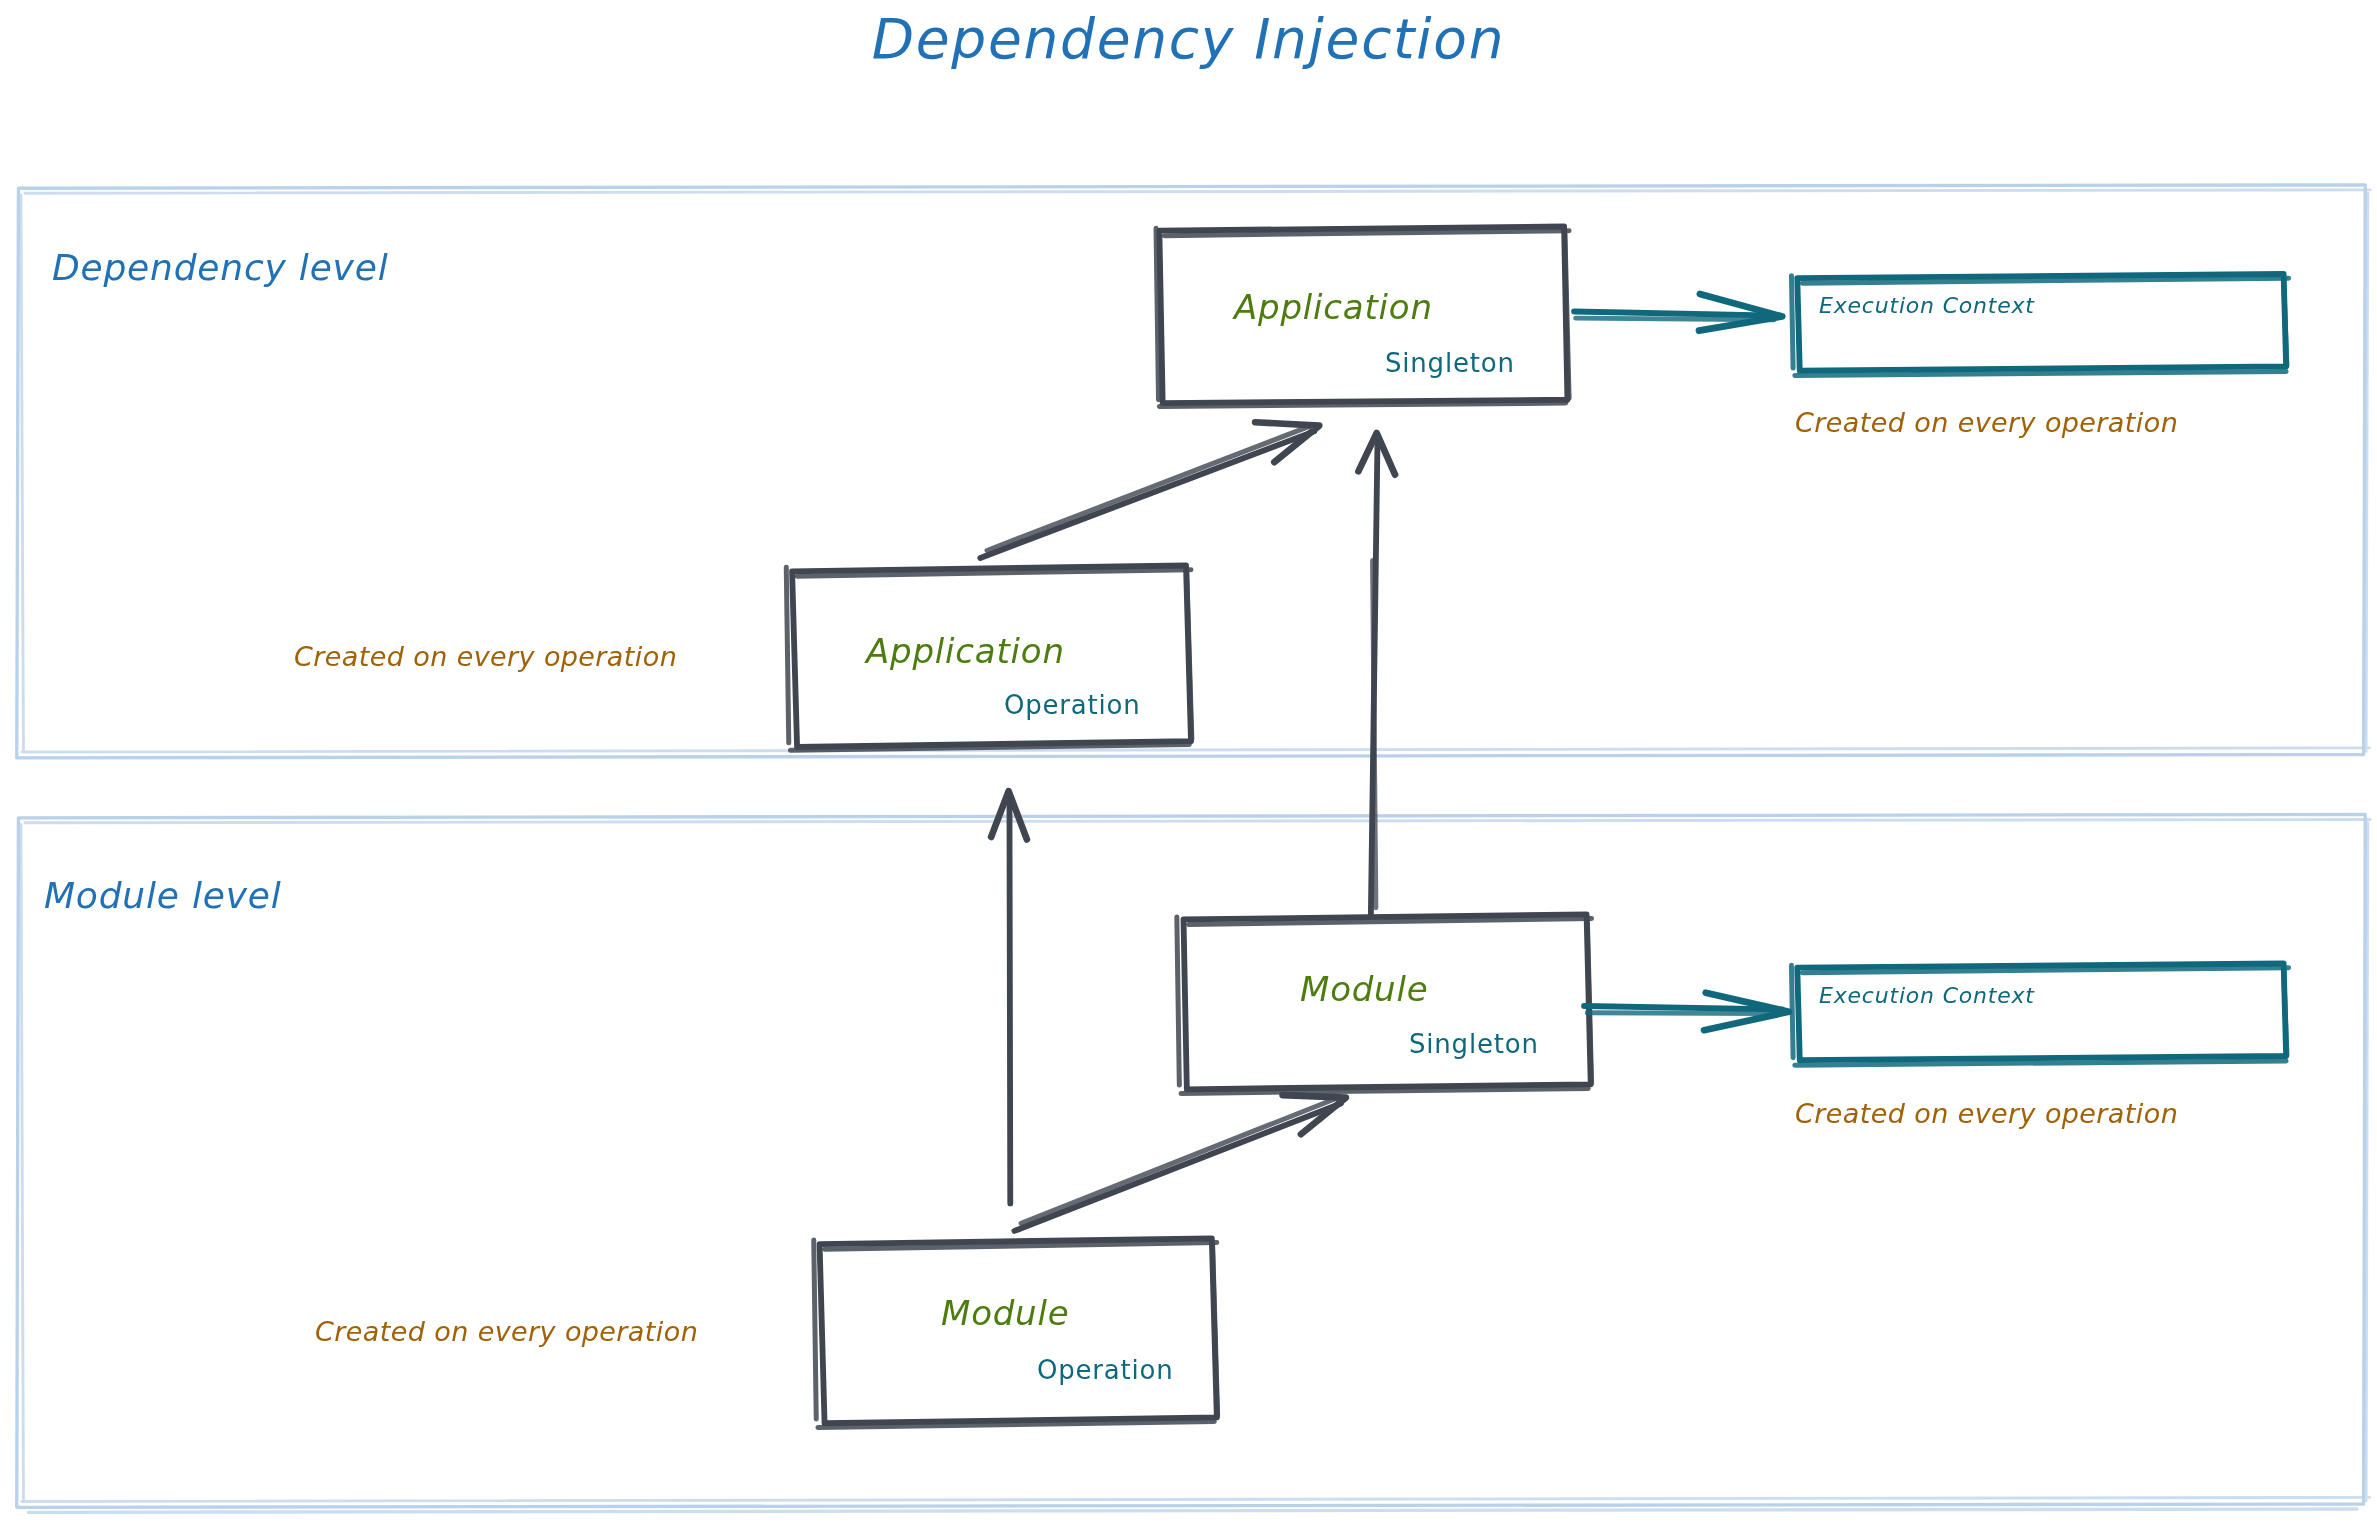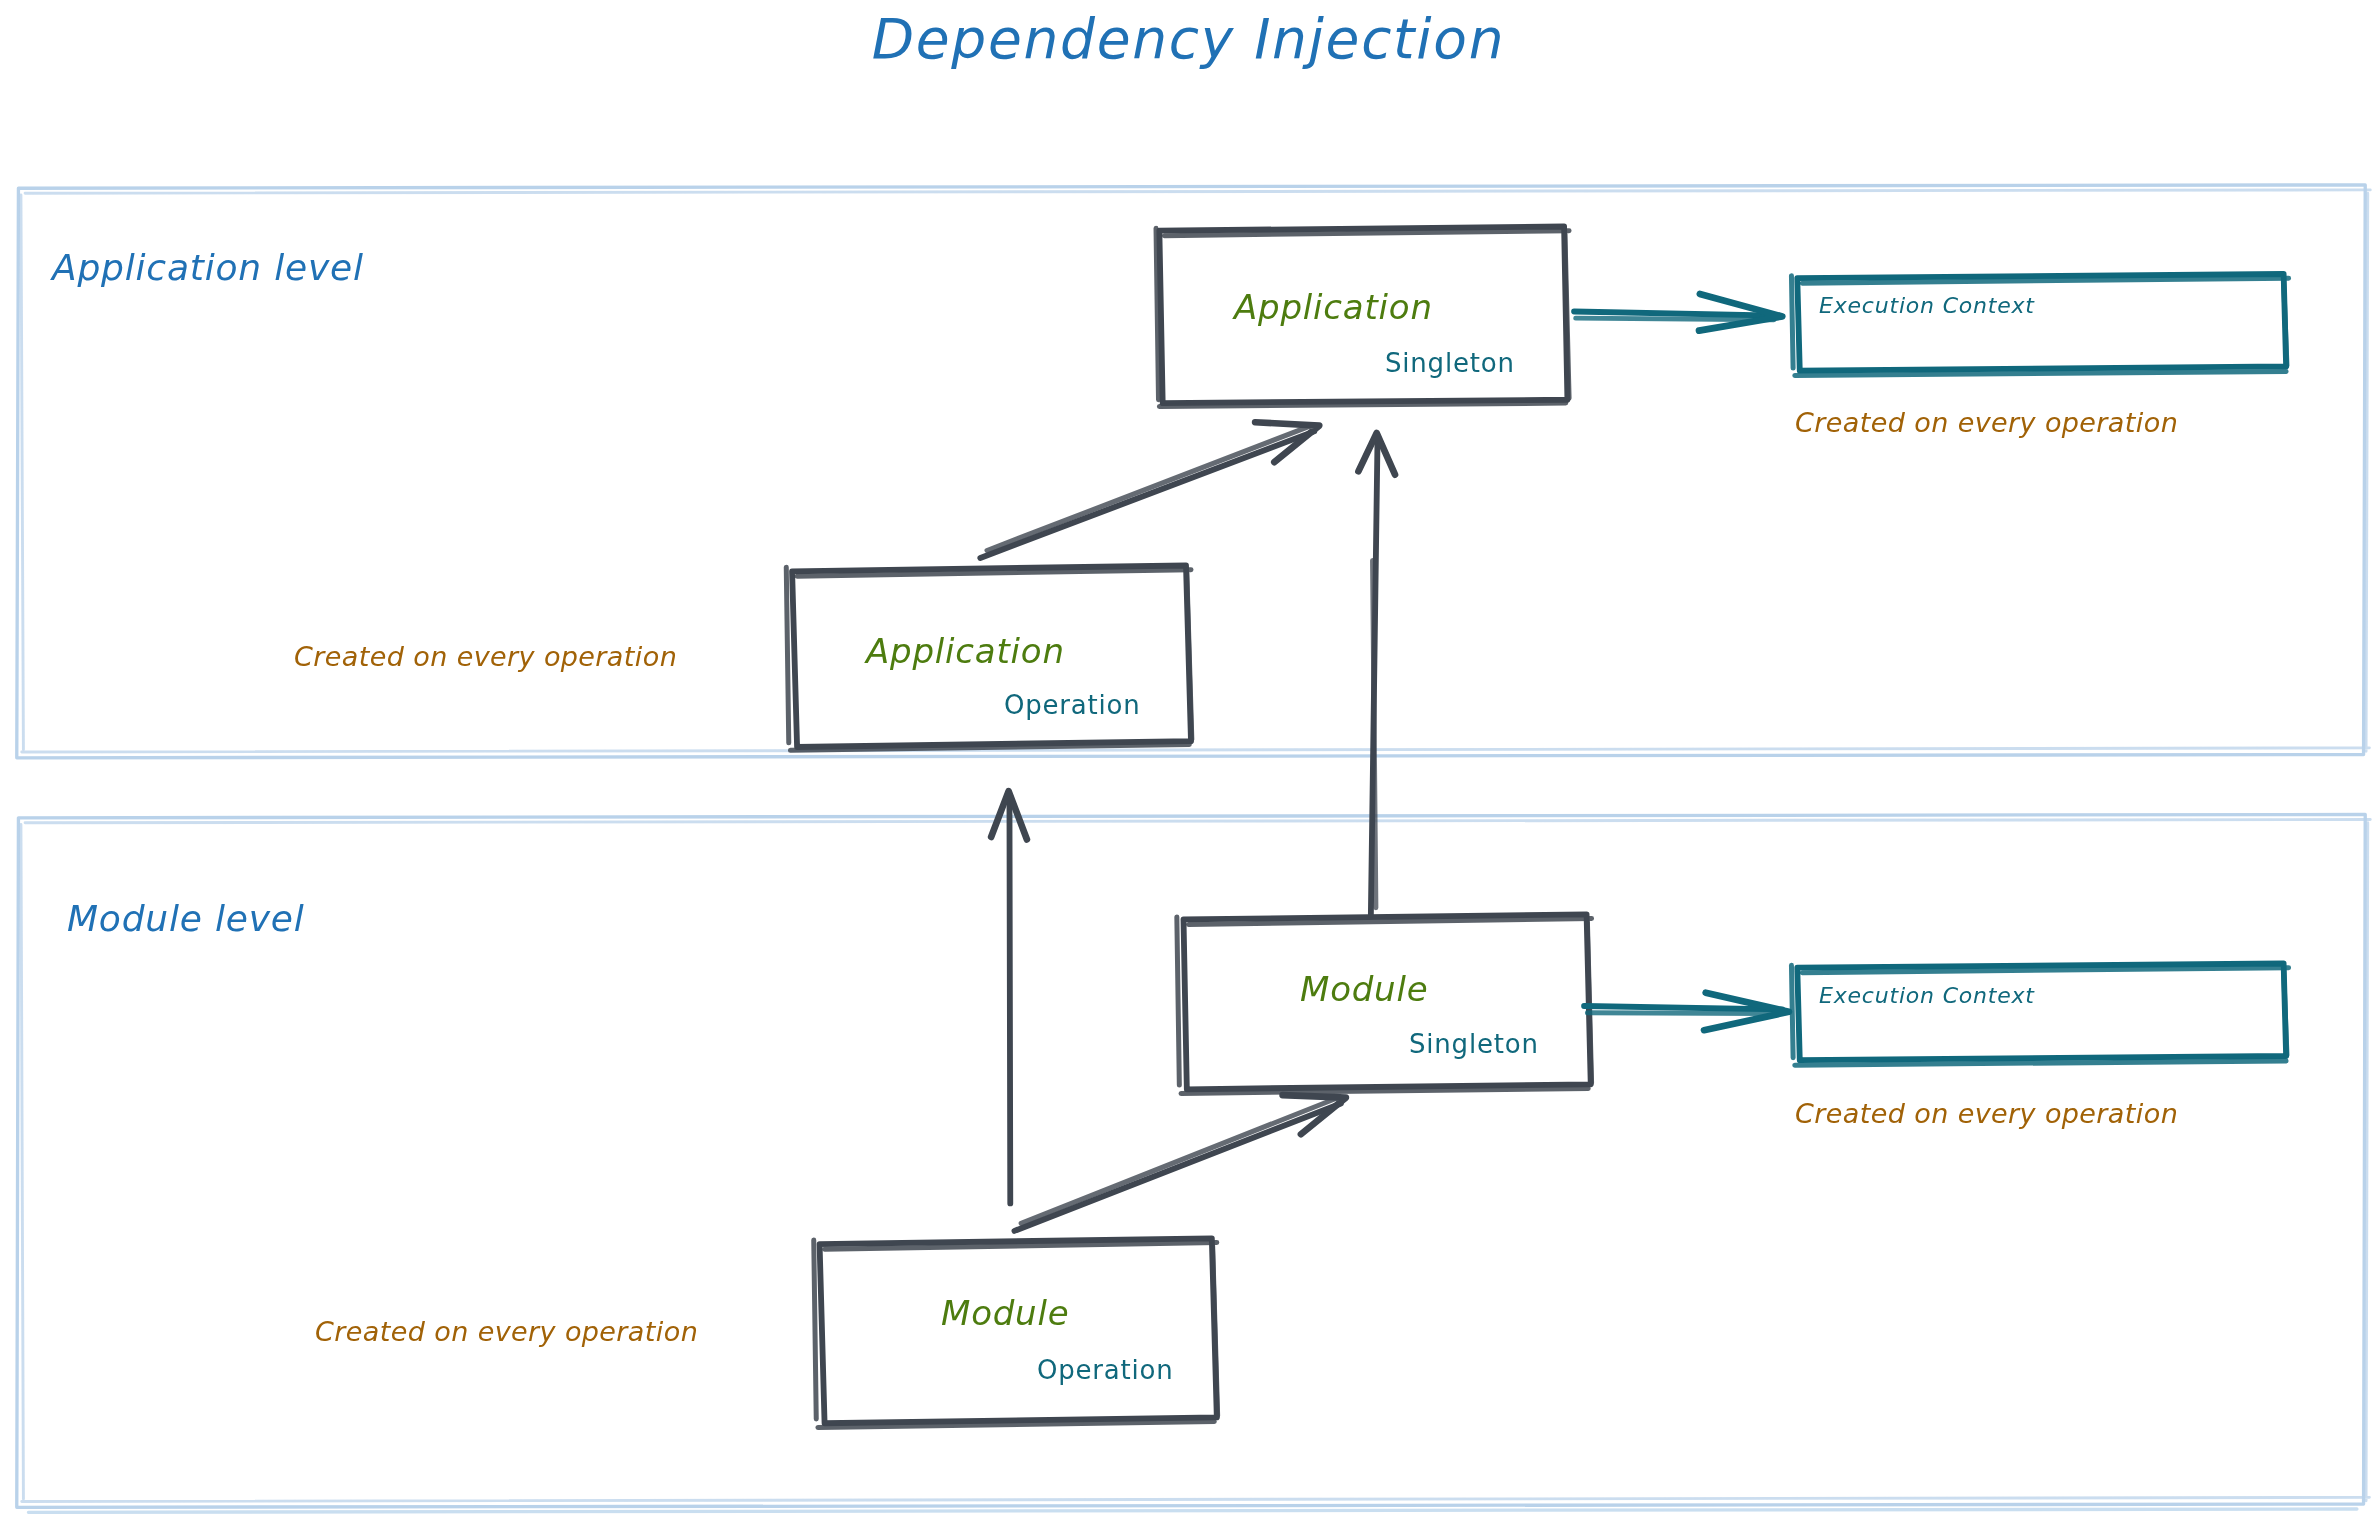--- a/index.html
+++ b/index.html
@@ -53,21 +53,21 @@
     white-space: normal;
   }
   
   .lane-title {
     font-size: 36px;
     color: #2071b5;
     font-style: italic;
     letter-spacing: 0.8px;
   }
   #lane-app-title { left: 52px; top: 247px; }
-  #lane-mod-title { left: 67px; top: 875px; margin-top: 23px; }
+  #lane-mod-title { left: 44px; top: 875px; }
 
   
   .node-main {
     font-size: 34px;
     color: #4d7c0f;
     font-style: italic;
     letter-spacing: 0.8px;
   }
   .node-scope {
     font-size: 26px;
@@ -188,21 +188,21 @@
 
     <g>
       <path d="M 1213 1445 L 1212 954" fill="none" stroke="#3f4650" stroke-width="7" stroke-linecap="round"></path>
       <path d="M 1190 1005 L 1211 950 L 1233 1008" fill="none" stroke="#3f4650" stroke-width="8" stroke-linecap="round" stroke-linejoin="round"></path>
     </g>
 
   </svg>
 
   <div class="txt" id="title">Dependency Injection</div>
 
-  <div class="txt lane-title" id="lane-app-title">Application level</div>
+  <div class="txt lane-title" id="lane-app-title">Dependency level</div>
   <div class="txt lane-title" id="lane-mod-title">Module level</div>
 
   <div class="txt node-main" id="app-sgl-main">Application</div>
   <div class="txt node-scope" id="app-sgl-scope">Singleton</div>
 
   <div class="txt node-main" id="app-op-main">Application</div>
   <div class="txt node-scope" id="app-op-scope">Operation</div>
 
   <div class="txt node-main" id="mod-sgl-main">Module</div>
   <div class="txt node-scope" id="mod-sgl-scope">Singleton</div>

